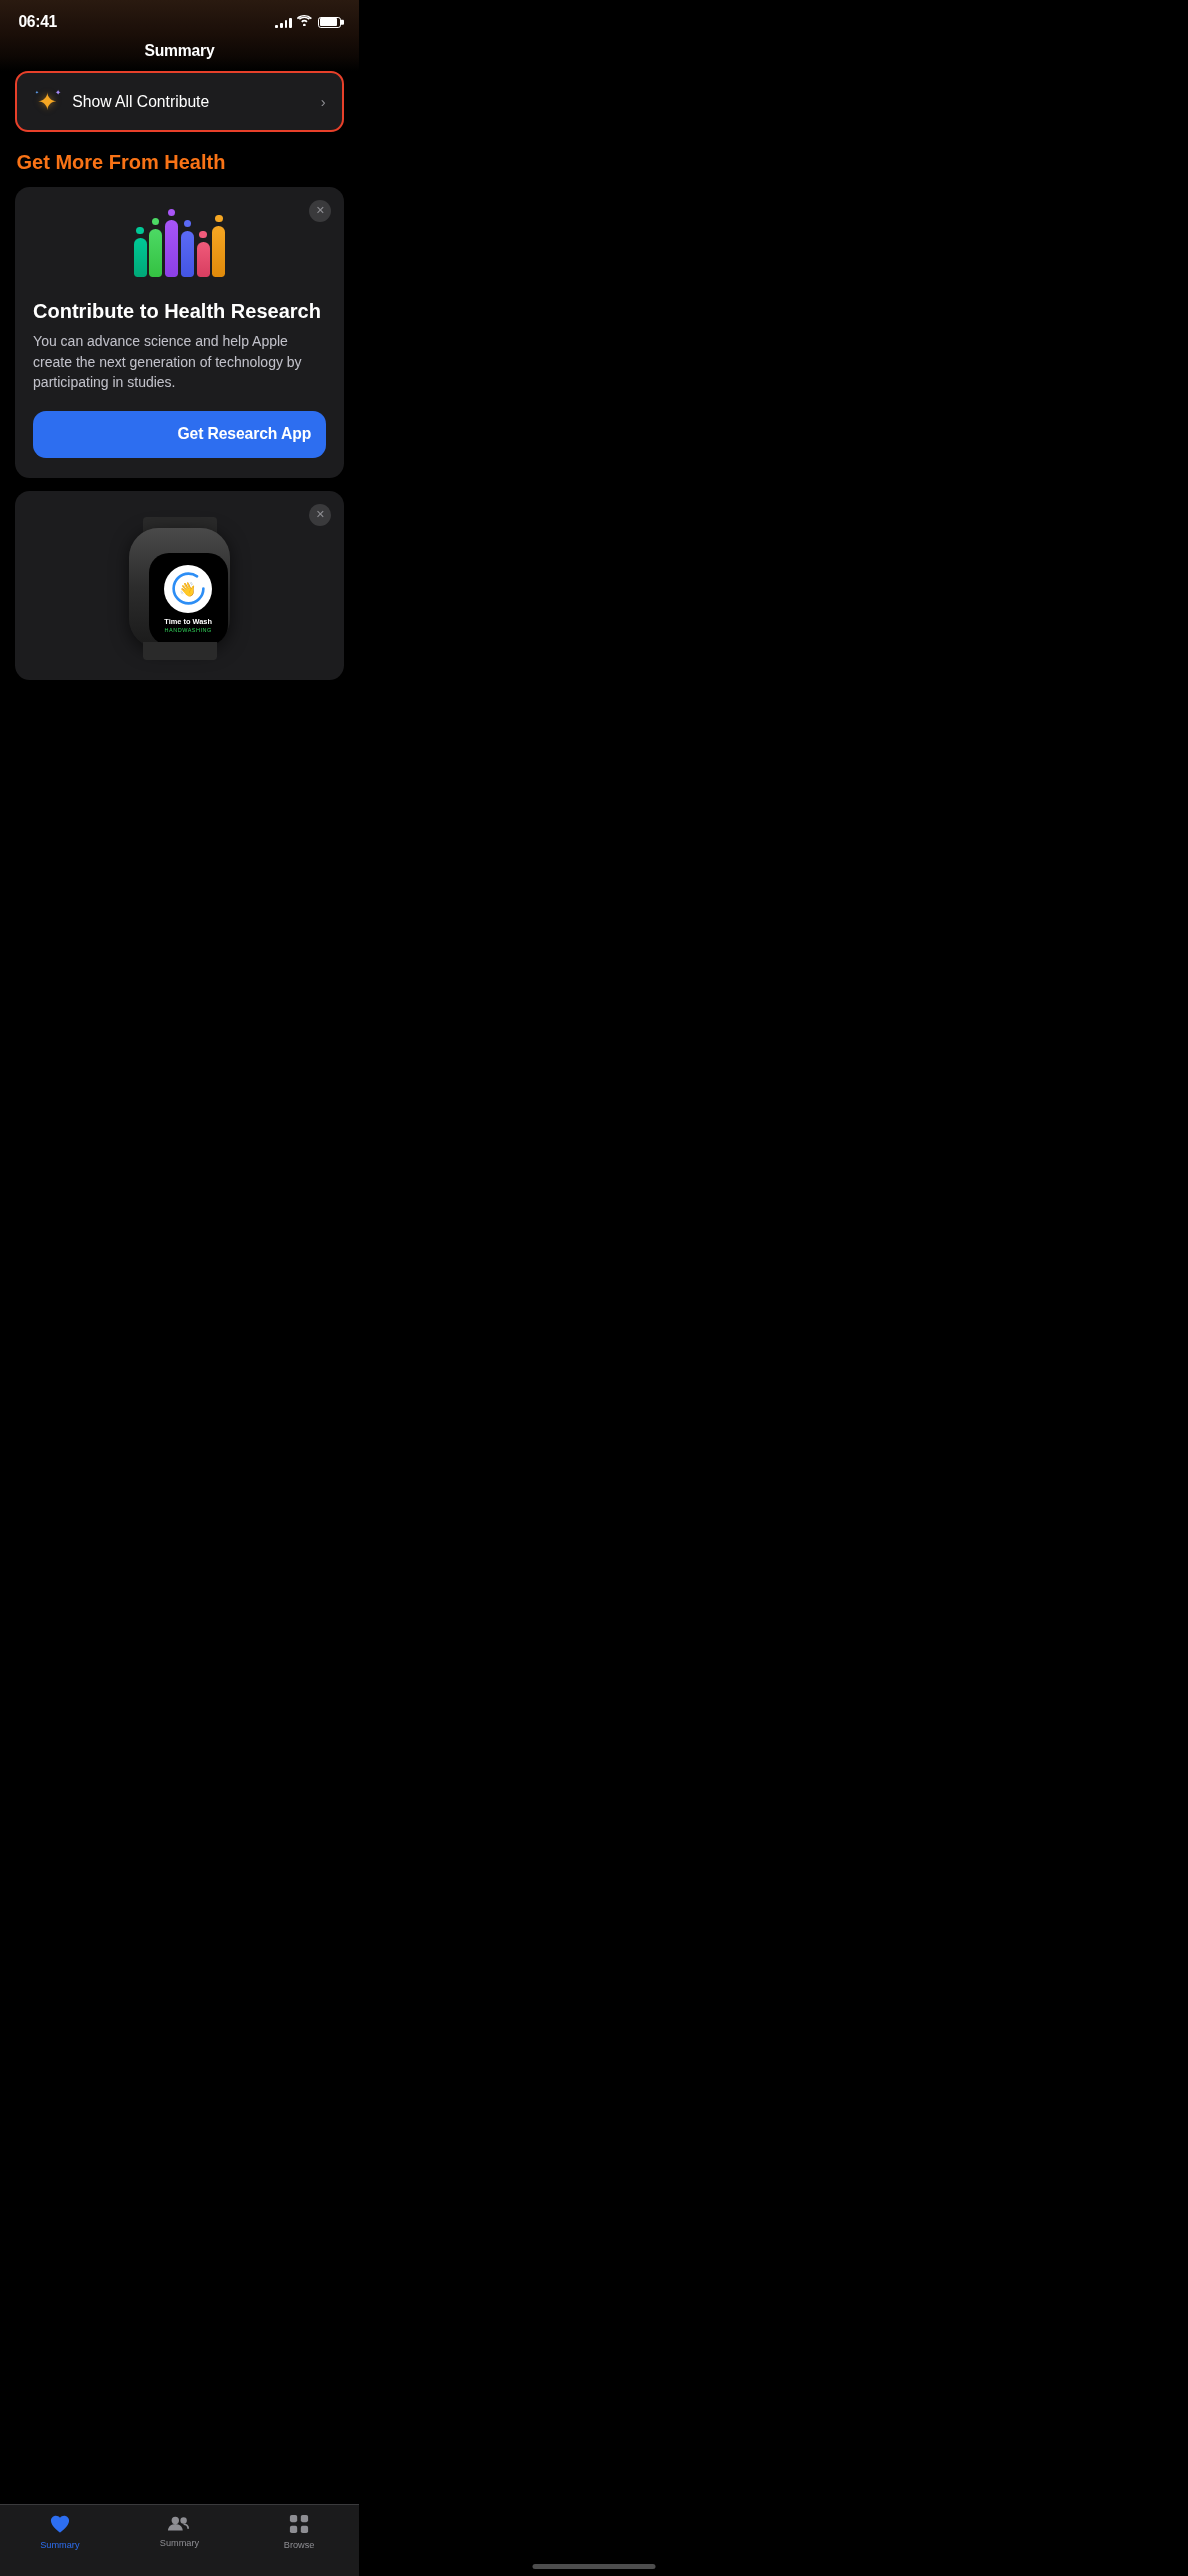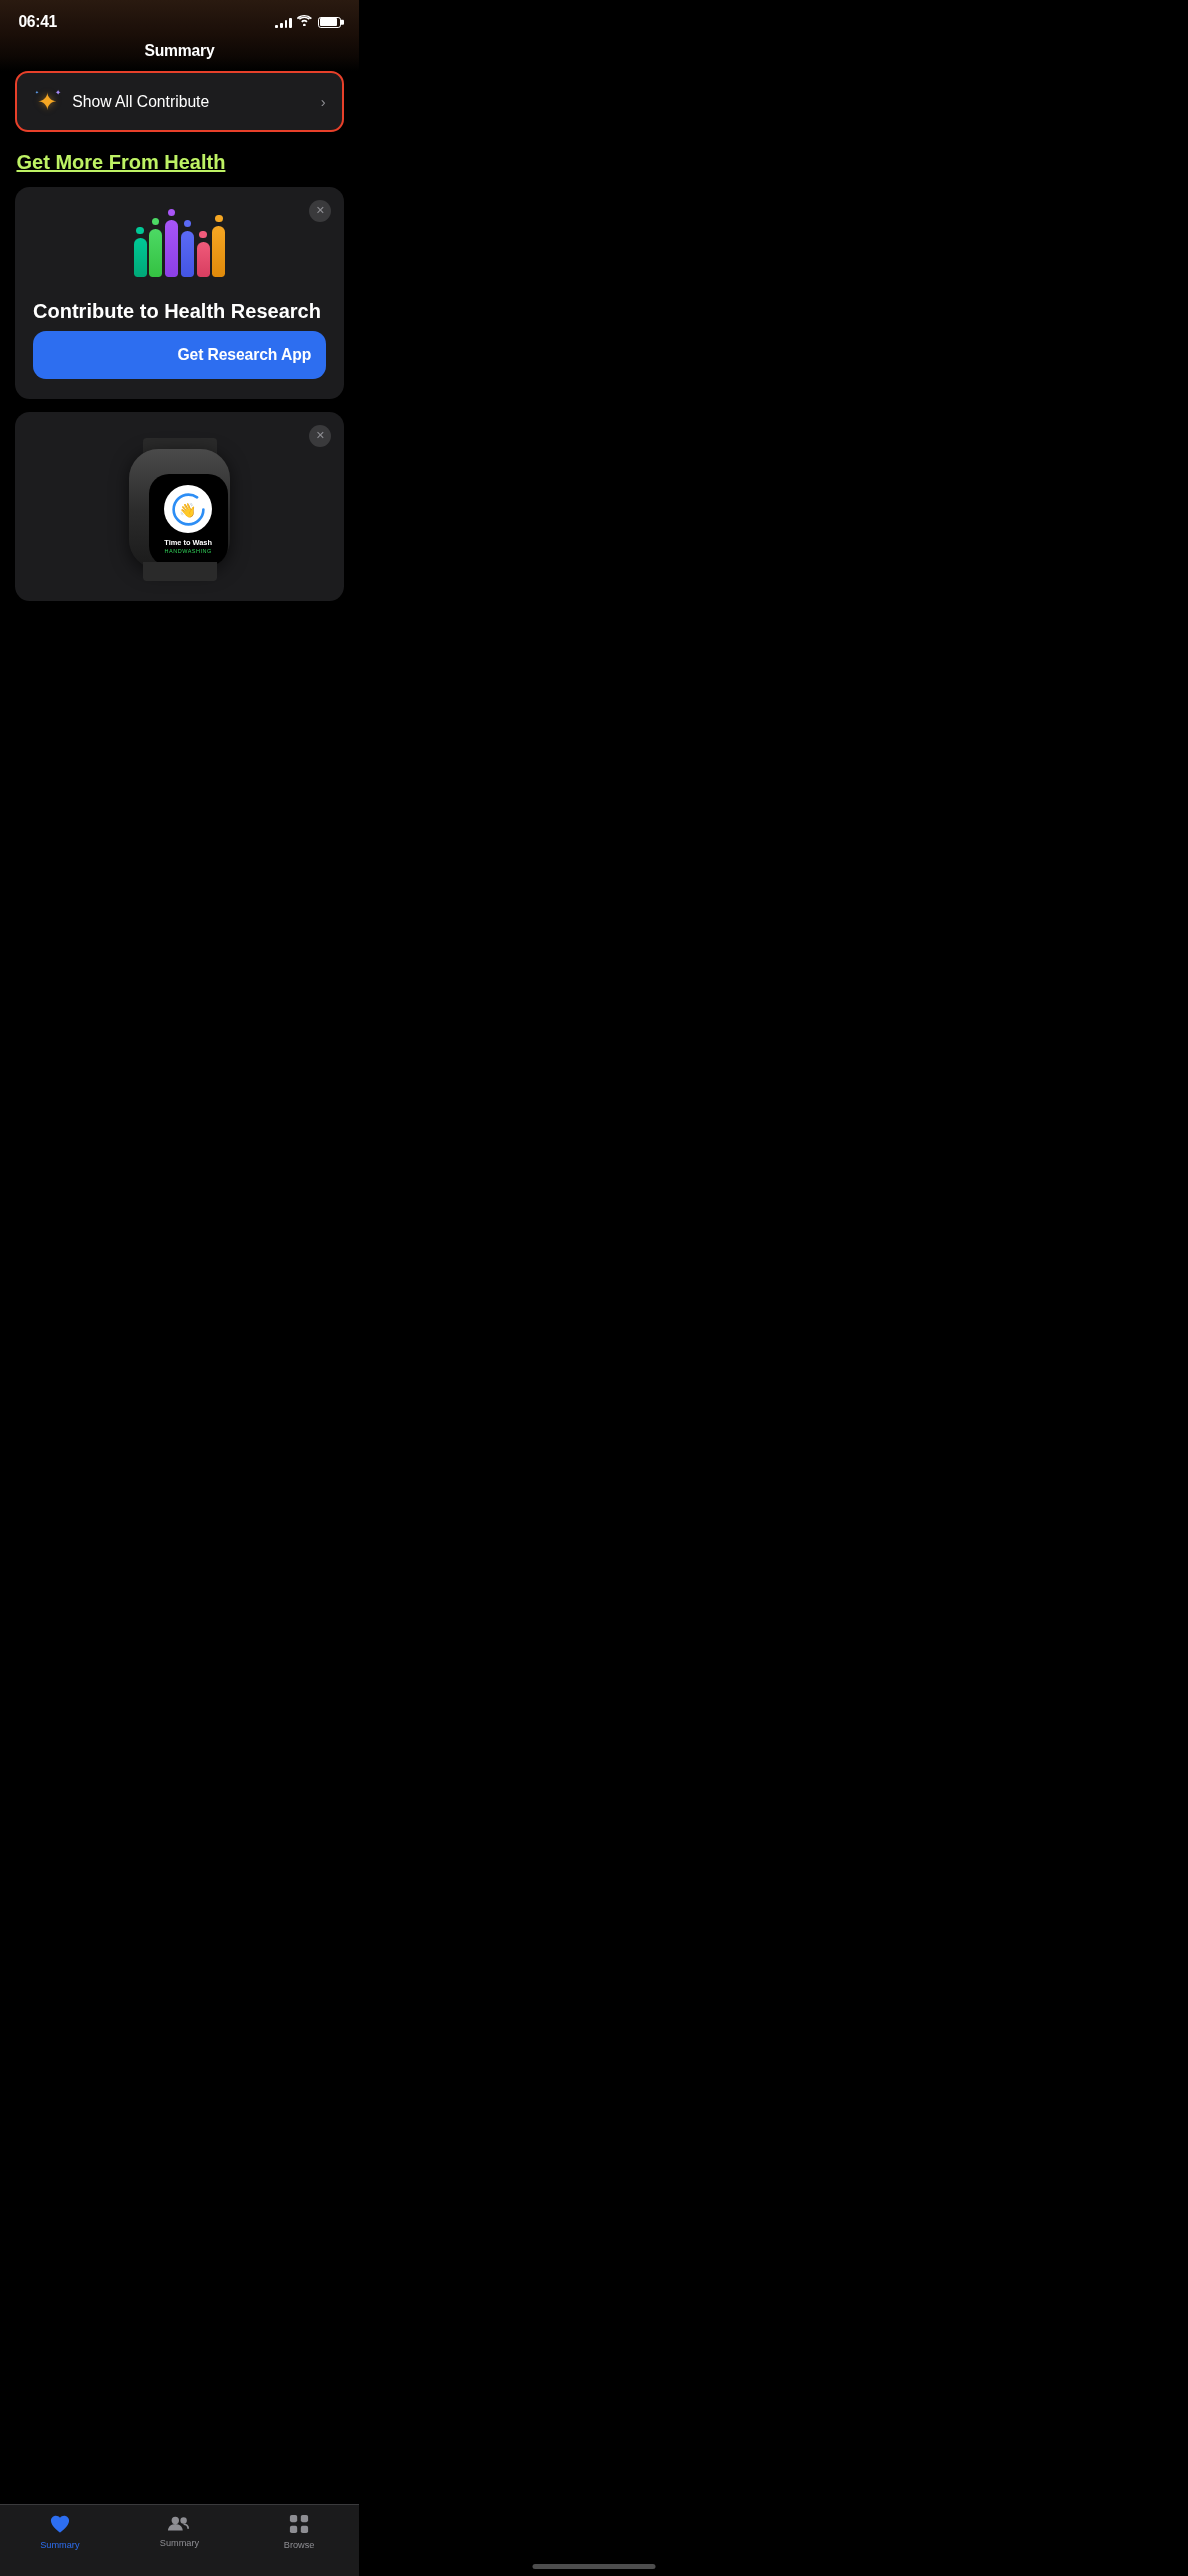--- a/index.html
+++ b/index.html
@@ -153,24 +153,23 @@
     }
 
     
     .get-more-section {
       padding: 0 14.7px 14.7px;
     }
 
     .section-title {
       font-size: 20px;
       font-weight: 700;
-      color: #bef264;
+      color: #f97316;
       margin-bottom: 13px;
       padding-left: 1.8px;
-      text-decoration: underline;
     }
 
     
     .card {
       background: #1c1c1e;
       border-radius: 14.7px;
       overflow: hidden;
       margin-bottom: 13px;
       position: relative;
     }
@@ -549,20 +548,21 @@
             </div>
 
             <div class="bar-group">
               <div class="dot" style="background:#f5a623;"></div>
               <div class="bar" style="height:51px; background: linear-gradient(180deg,#f5a623,#e08a0a);"></div>
             </div>
           </div>
         </div>
 
         <h3 class="card-heading">Contribute to Health Research</h3>
+        <p class="card-body">You can advance science and help Apple create the next generation of technology by participating in studies.</p>
 
         <div class="cta-button">
           <span class="cta-button-text">Get Research App</span>
         </div>
       </div>
     </div>
 
     <div class="card handwash-card">
       <div class="card-close">
         <span class="card-close-icon">✕</span>

